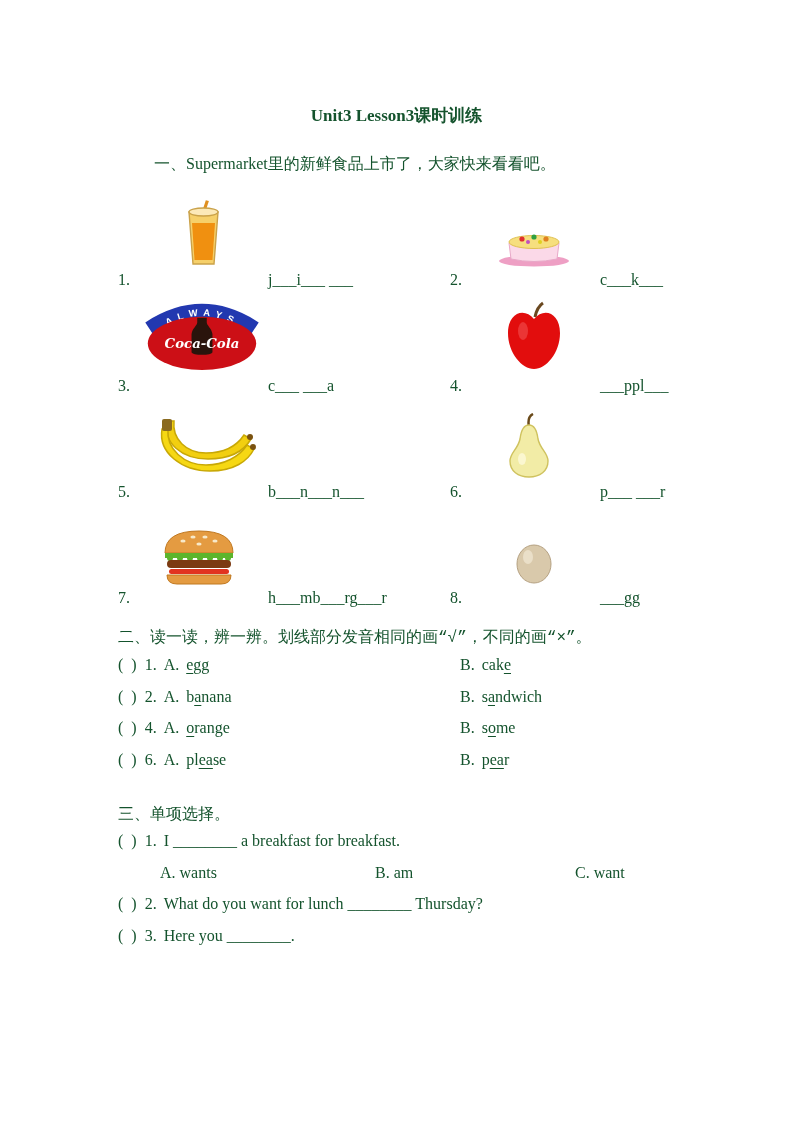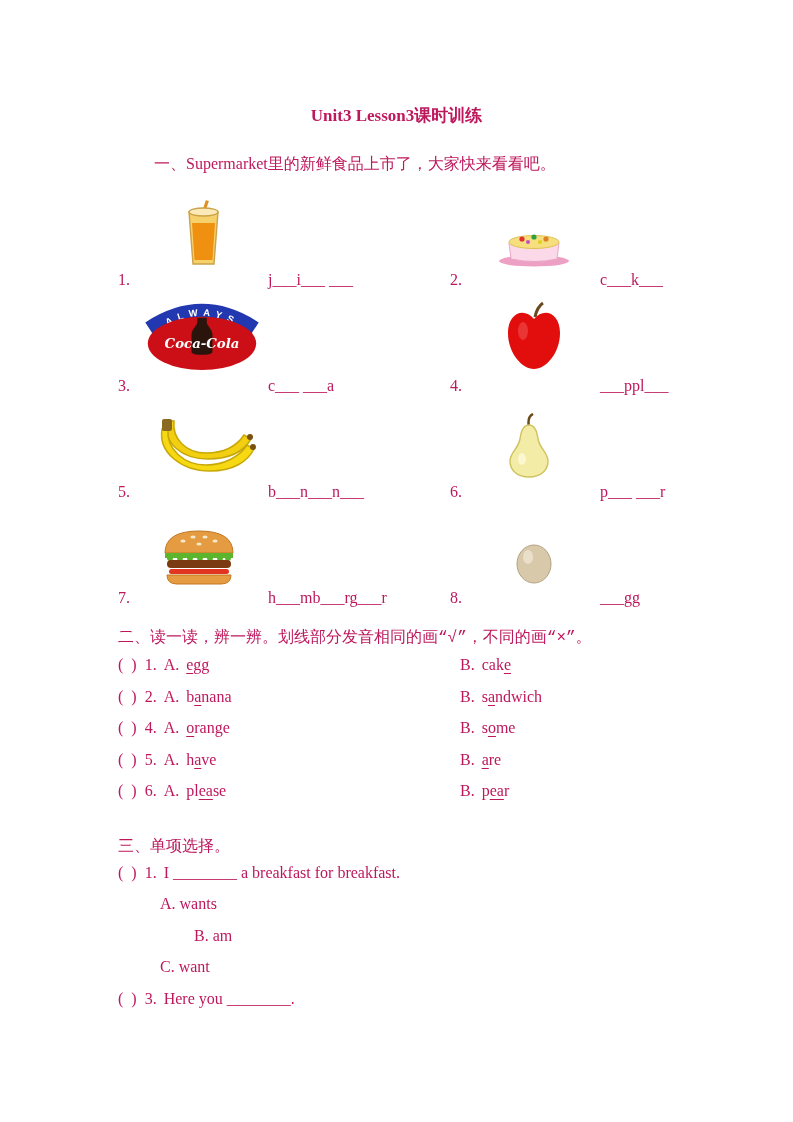--- a/index.html
+++ b/index.html
@@ -2,21 +2,21 @@
 <html><head>
 <meta charset="utf-8">
 <style>
   * { margin: 0; padding: 0; box-sizing: border-box; }
   html, body { background: #ffffff; }
   .page {
     position: relative;
     width: 793px;
     height: 1122px;
     background: #ffffff;
-    color: #be185d;
+    color: #14532d;
     font-family: "Liberation Serif", "DejaVu Sans", serif;
     font-size: 16px;
     overflow: hidden;
   }
   .title {
     padding-top: 104px;
     text-align: center;
     font-weight: bold;
     font-size: 17px;
   }
@@ -46,23 +46,23 @@
   .s2-left { display: inline-block; width: 342px; }
   .paren { white-space: pre; margin-right: 8px; }
   .s2-no { margin-right: 7px; }
   .s2-lab { margin-right: 7px; }
   .ul { text-decoration: underline; text-underline-offset: 3px; }
 
   
   .sec3-heading { margin-top: 28px; }
   .s3-q { line-height: 31.5px; white-space: nowrap; }
   .s3-no { margin-right: 7px; }
-  .s3-opts { line-height: 31.5px; display: flex; padding-left: 42px; flex-direction: column; }
+  .s3-opts { line-height: 31.5px; display: flex; padding-left: 42px; }
   .s3-opt1 { width: 215px; }
-  .s3-opt2 { width: 200px; margin-left: 34px; }
+  .s3-opt2 { width: 200px; }
 </style>
 </head>
 <body>
 
 <div class="page">
 
   <div class="title">Unit3 Lesson3课时训练</div>
 
   <div class="content">
 
@@ -222,43 +222,43 @@
 
       <div class="s2-row">
         <span class="s2-left"><span class="paren">(  )</span><span class="s2-no">2.</span><span class="s2-lab">A.</span><span class="word"><span>b</span><span class="ul">a</span><span>nana</span></span></span><span class="s2-lab">B.</span><span class="word"><span>s</span><span class="ul">a</span><span>ndwich</span></span>
       </div>
 
 
       <div class="s2-row">
         <span class="s2-left"><span class="paren">(  )</span><span class="s2-no">4.</span><span class="s2-lab">A.</span><span class="word"><span></span><span class="ul">o</span><span>range</span></span></span><span class="s2-lab">B.</span><span class="word"><span>s</span><span class="ul">o</span><span>me</span></span>
       </div>
 
-      <div class="s2-row">
-        <span class="s2-left"><span class="paren">(  )</span><span class="s2-no">5.</span><span class="s2-lab">A.</span><span class="word"><span>h</span><span class="ul">a</span><span>ve</span></span></span><span class="s2-lab">B.</span><span class="word"><span></span><span class="ul">a</span><span>re</span></span>
-      </div>
 
       <div class="s2-row">
         <span class="s2-left"><span class="paren">(  )</span><span class="s2-no">6.</span><span class="s2-lab">A.</span><span class="word"><span>pl</span><span class="ul">ea</span><span>se</span></span></span><span class="s2-lab">B.</span><span class="word"><span>p</span><span class="ul">ea</span><span>r</span></span>
       </div>
 
     </div>
 
     <div class="sec-heading sec3-heading">三、单项选择。</div>
 
     <div class="s3-list">
 
       <div class="s3-q">
         <span class="paren">(  )</span><span class="s3-no">1.</span><span>I ________ a breakfast for breakfast.</span>
       </div>
       <div class="s3-opts">
         <span class="s3-opt1">A. wants</span>
         <span class="s3-opt2">B. am</span>
         <span class="s3-opt3">C. want</span>
       </div>
 
+      <div class="s3-q">
+        <span class="paren">(  )</span><span class="s3-no">2.</span><span>What do you want for lunch ________ Thursday?</span>
+      </div>
 
       <div class="s3-q">
         <span class="paren">(  )</span><span class="s3-no">3.</span><span>Here you ________.</span>
       </div>
 
     </div>
 
   </div>
 </div>
 

